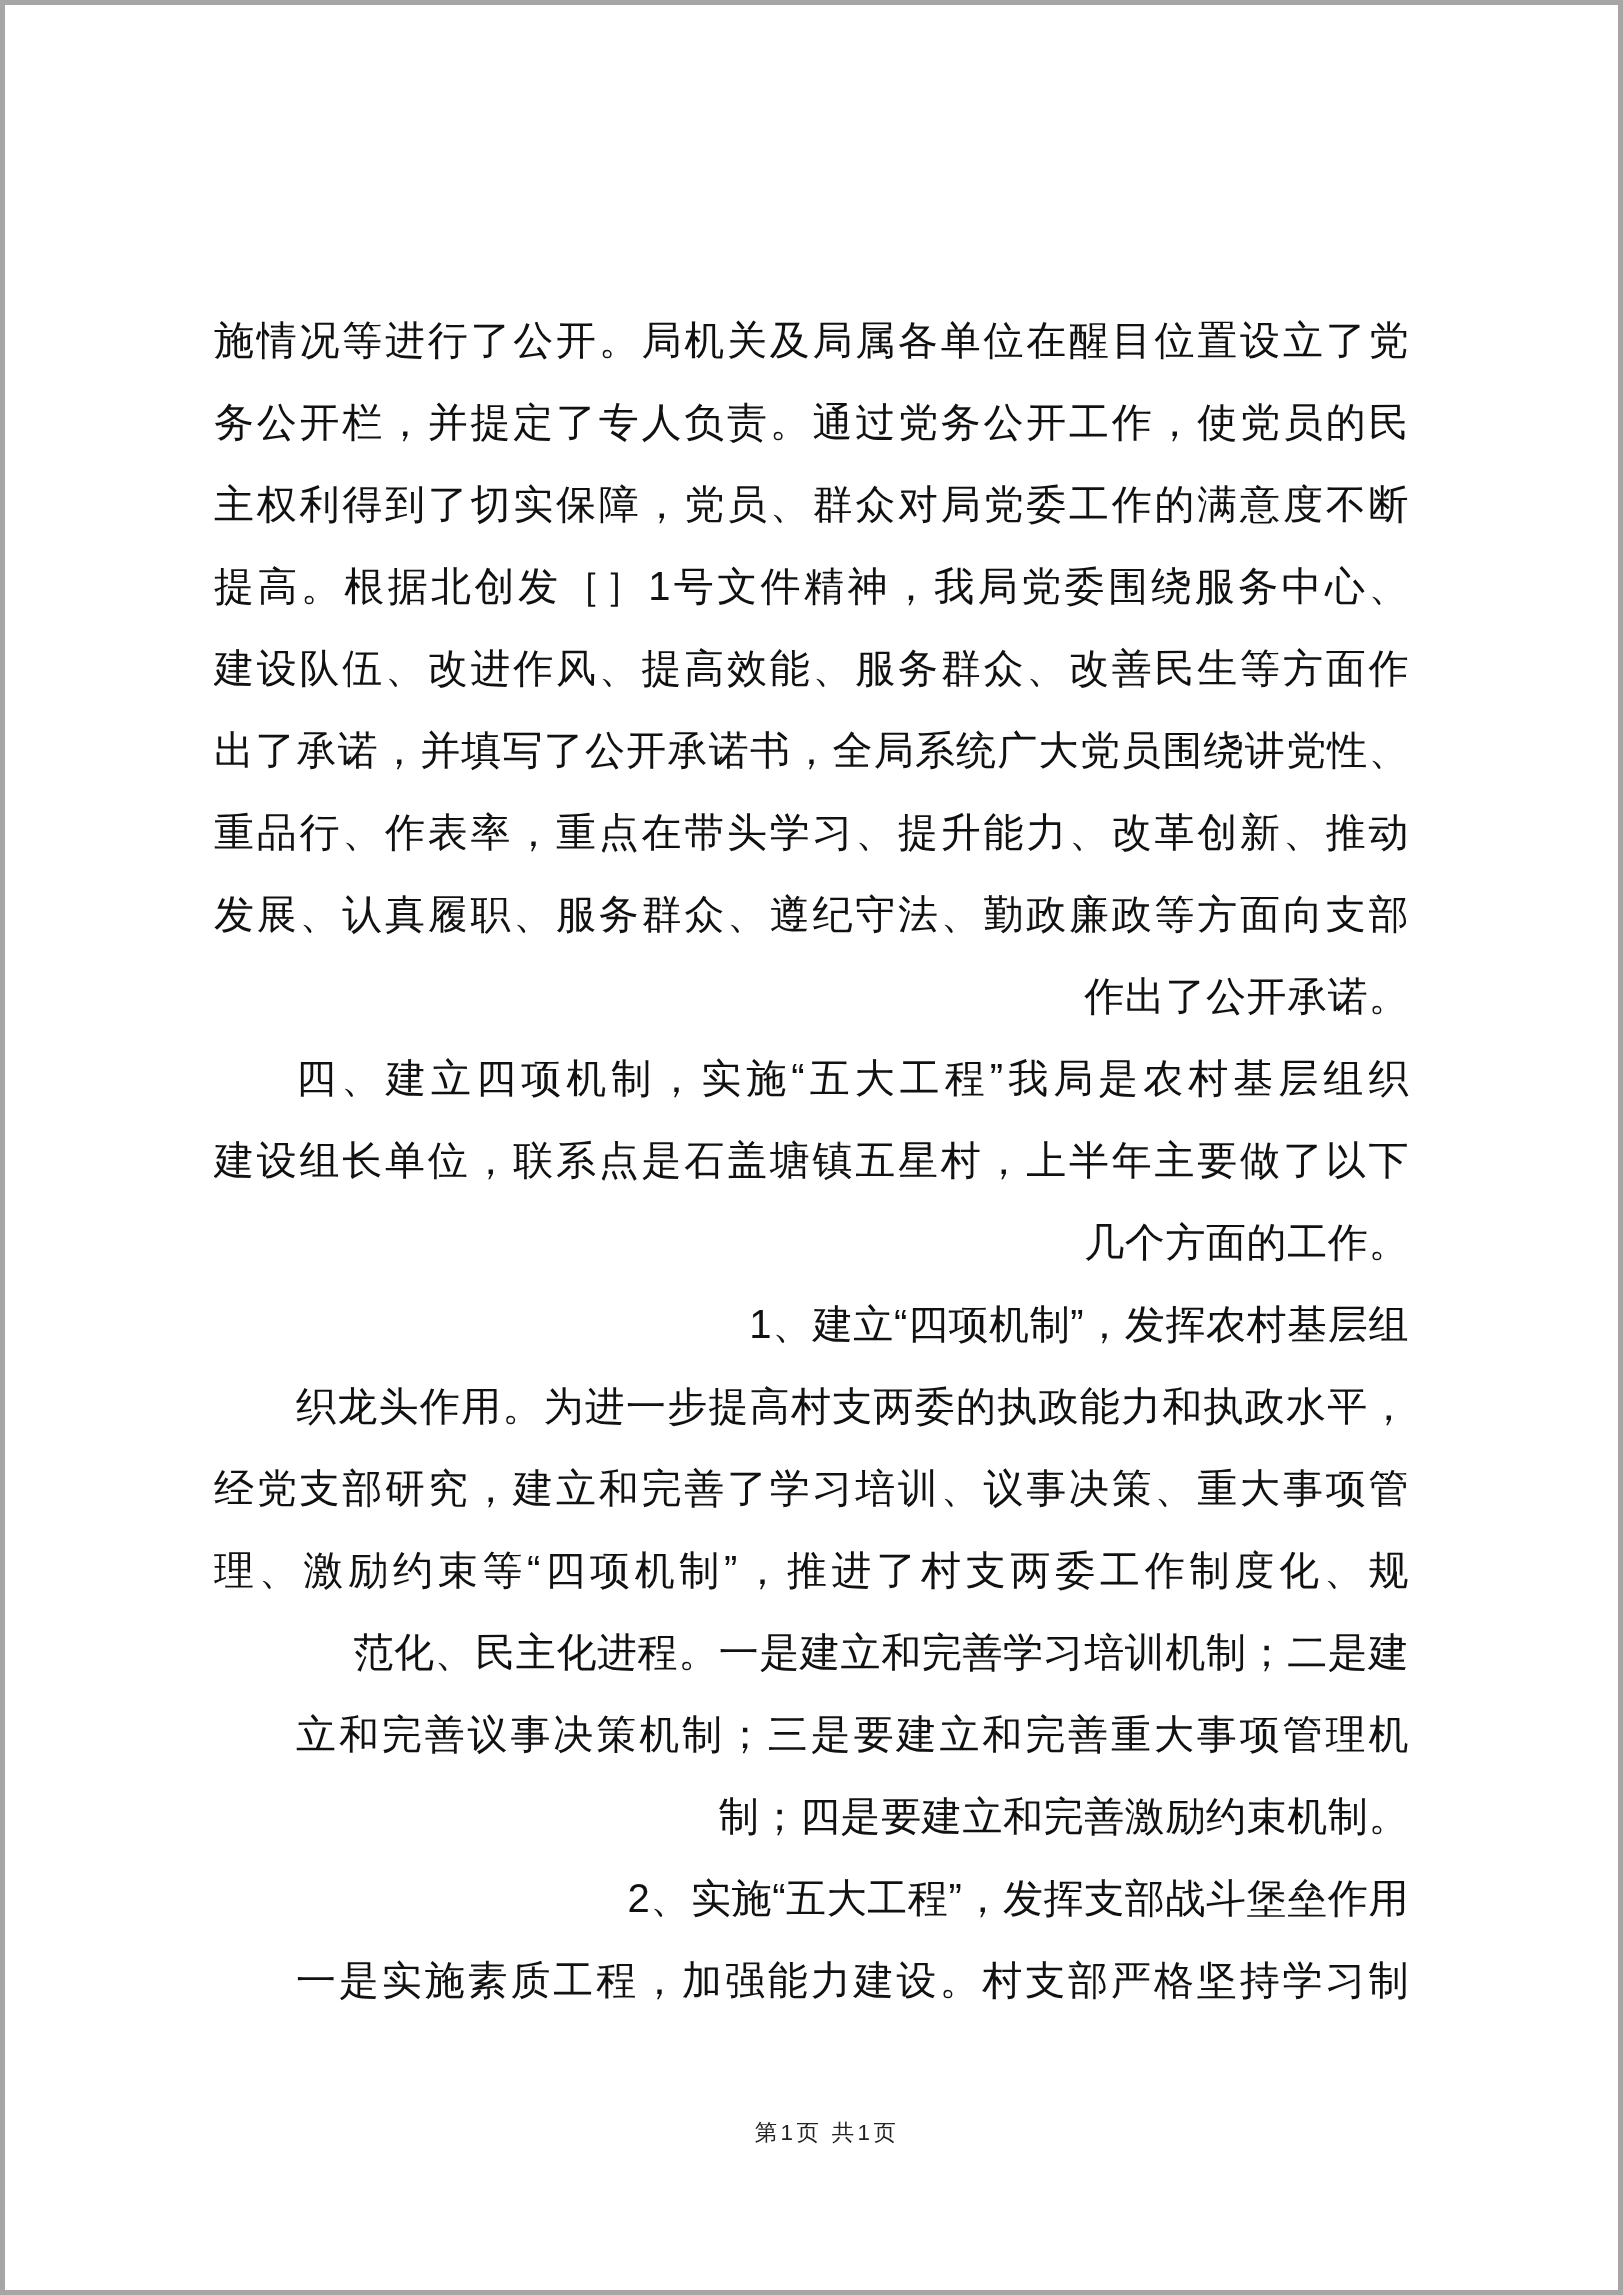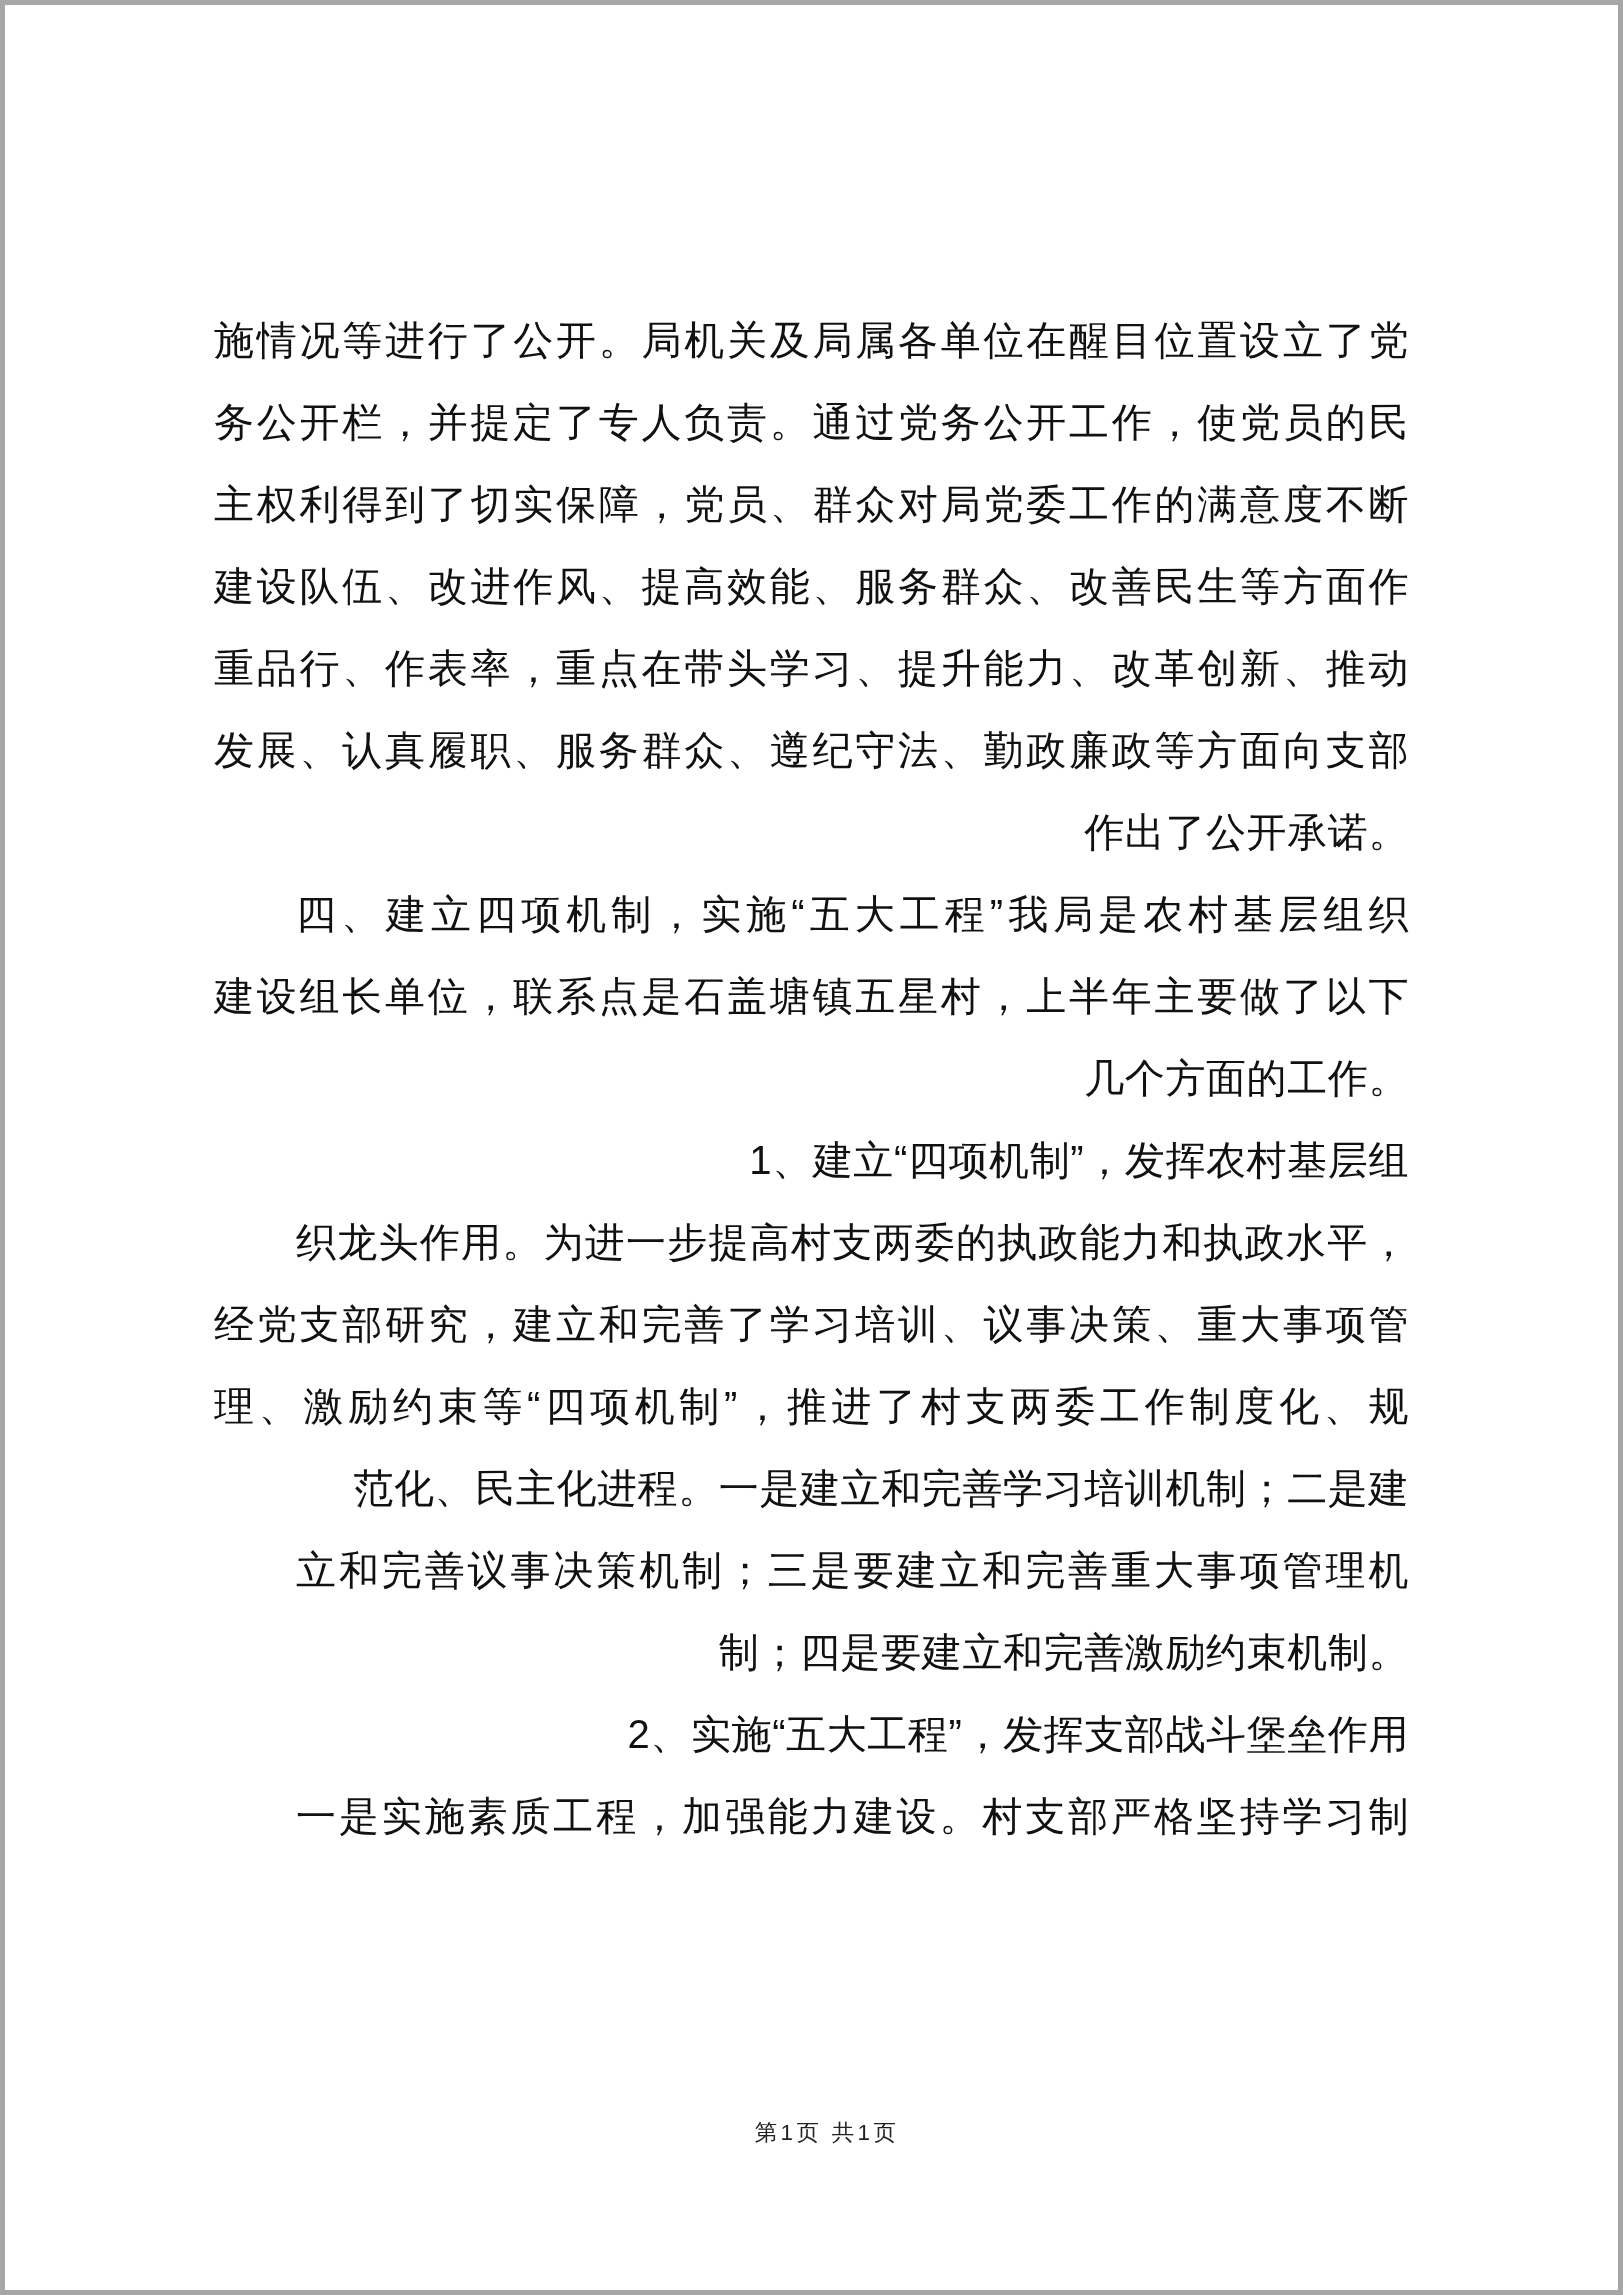--- a/index.html
+++ b/index.html
@@ -56,21 +56,23 @@
   }
 </style>
 </head>
 <body>
 
 <div class="page">
   <div class="content">
       <div class="line justify">施情况等进行了公开。局机关及局属各单位在醒目位置设立了党</div>
       <div class="line justify">务公开栏，并提定了专人负责。通过党务公开工作，使党员的民</div>
       <div class="line justify">主权利得到了切实保障，党员、群众对局党委工作的满意度不断</div>
+      <div class="line justify">提高。根据北创发［］1号文件精神，我局党委围绕服务中心、</div>
       <div class="line justify">建设队伍、改进作风、提高效能、服务群众、改善民生等方面作</div>
+      <div class="line justify">出了承诺，并填写了公开承诺书，全局系统广大党员围绕讲党性、</div>
       <div class="line justify">重品行、作表率，重点在带头学习、提升能力、改革创新、推动</div>
       <div class="line justify">发展、认真履职、服务群众、遵纪守法、勤政廉政等方面向支部</div>
       <div class="line">作出了公开承诺。</div>
       <div class="line justify indent">四、建立四项机制，实施“五大工程”我局是农村基层组织</div>
       <div class="line justify">建设组长单位，联系点是石盖塘镇五星村，上半年主要做了以下</div>
       <div class="line">几个方面的工作。</div>
       <div class="line indent">1、建立“四项机制”，发挥农村基层组</div>
       <div class="line justify indent">织龙头作用。为进一步提高村支两委的执政能力和执政水平，</div>
       <div class="line justify">经党支部研究，建立和完善了学习培训、议事决策、重大事项管</div>
       <div class="line justify">理、激励约束等“四项机制”，推进了村支两委工作制度化、规</div>

